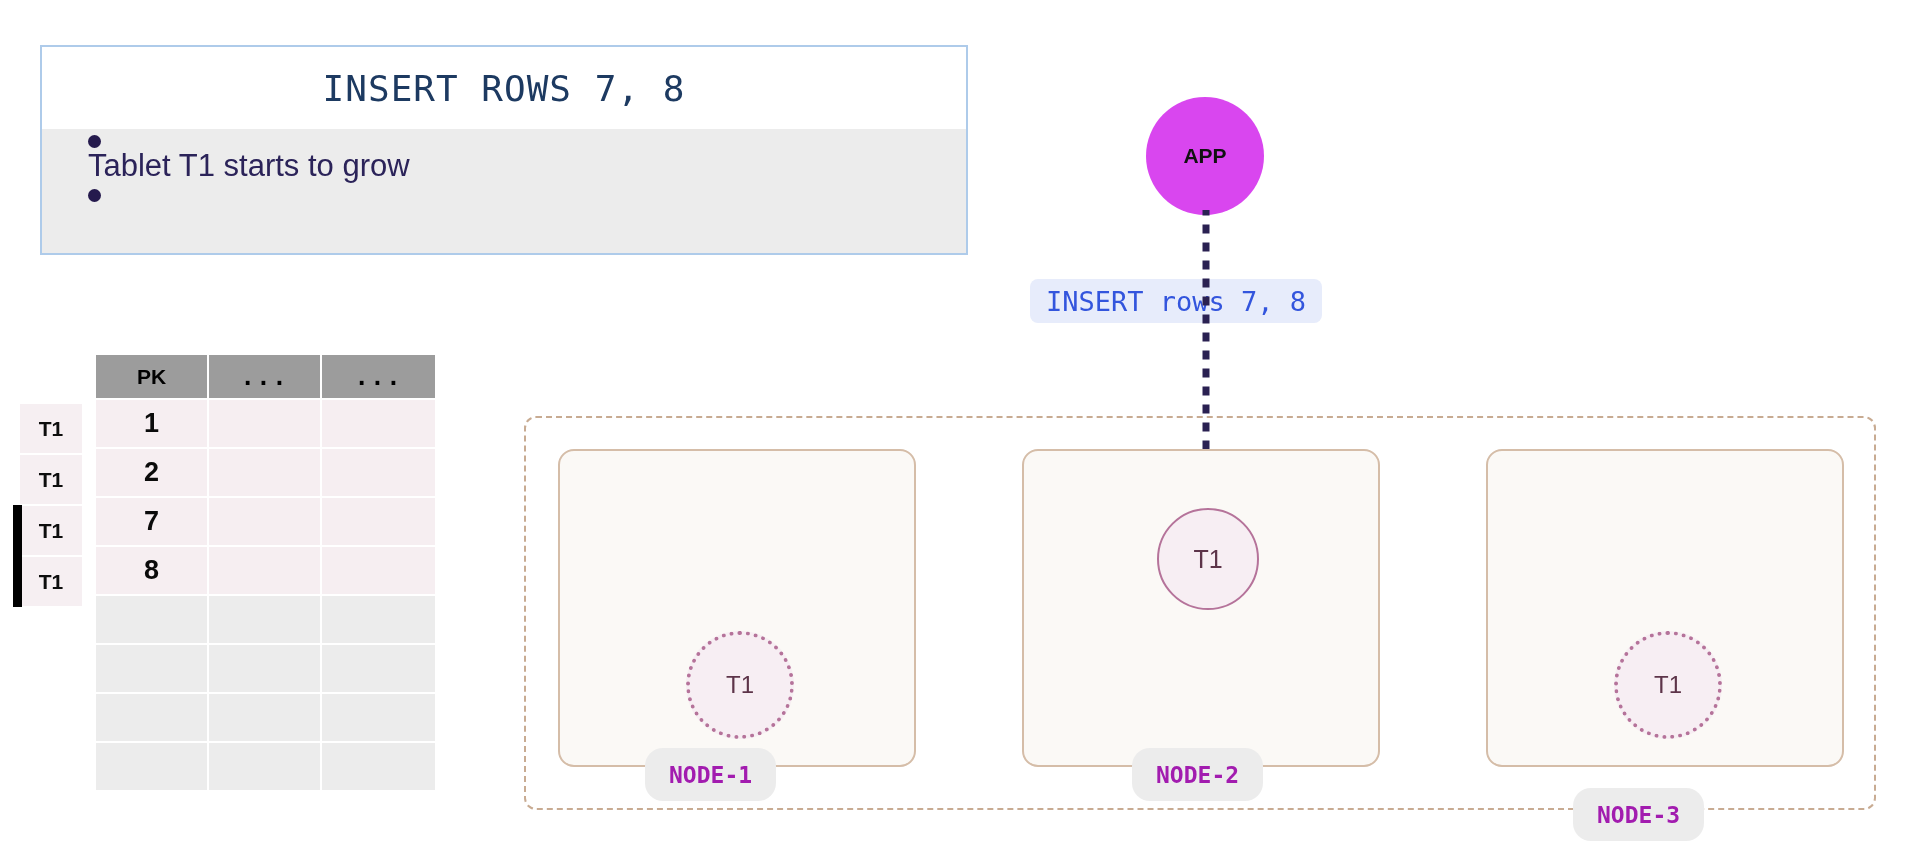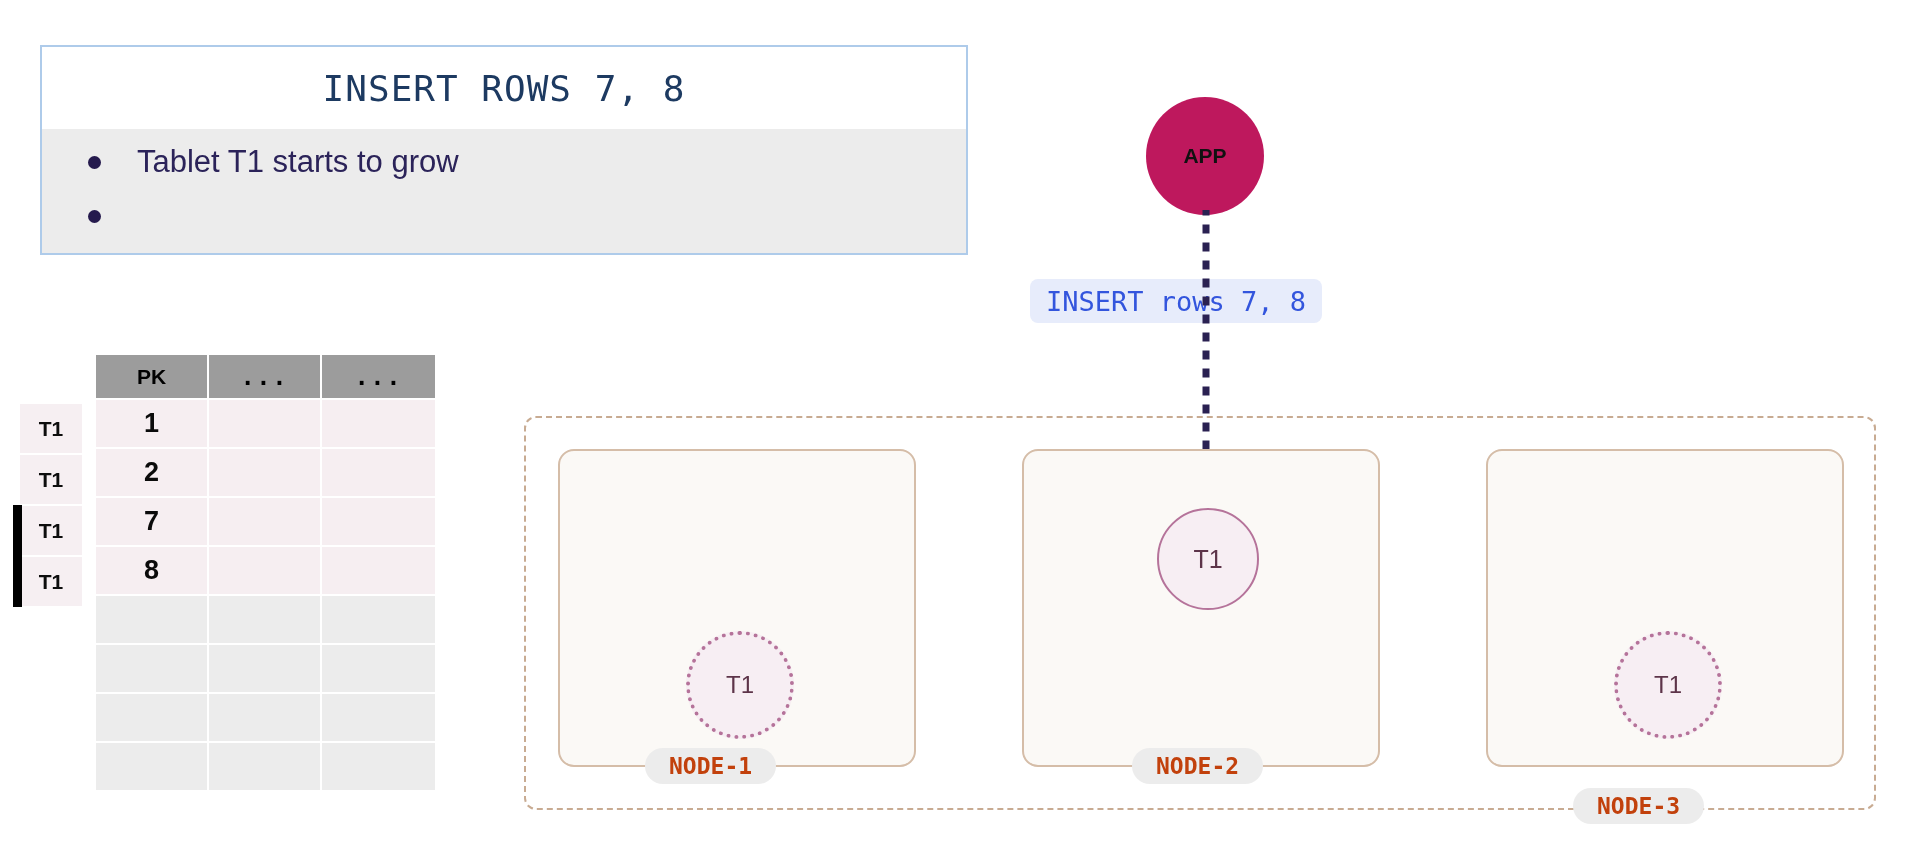--- a/index.html
+++ b/index.html
@@ -18,21 +18,21 @@
   #callout-title{
     height:82px; display:flex; align-items:center; justify-content:center;
     font-family:"DejaVu Sans Mono","Liberation Mono",monospace;
     font-size:36px; letter-spacing:1px; color:#1d3a61; background:#ffffff;
     white-space:pre;
   }
   #callout-body{
     height:calc(100% - 82px); background:#ececec; padding:6px 0 0 0;
     box-sizing:border-box;
   }
-  .bullet-row{display:flex;align-items:center;height:54px;padding-left:46px;}
+  .bullet-row{display:flex;align-items:flex-start;height:54px;padding-left:46px;flex-direction:column;}
   .bullet-dot{
     width:13px;height:13px;border-radius:50%;background:#251a4d;
     margin-right:36px;flex:none;
   }
   .bullet-text{font-size:31px;color:#2b2359;white-space:pre;}
 
   
   #rowlabels{position:absolute; left:20px; top:404px; width:62px;}
   .rowlabel{
     height:49px;margin-bottom:2px;background:#f6eff2;
@@ -60,21 +60,21 @@
     font-family:"DejaVu Sans Mono","Liberation Mono",monospace;
     letter-spacing:2px;font-size:23px;
   }
   .trow.filled .tcell{background:#f6eef1;}
   .trow.empty  .tcell{background:#ececec;}
   .pkval{font-size:27px;font-weight:bold;color:#0b0b0b;}
 
   
   #app-circle{
     position:absolute;left:1146px;top:97px;width:118px;height:118px;
-    border-radius:50%;background:#be185d;
+    border-radius:50%;background:#d946ef;
     display:flex;align-items:center;justify-content:center;
     font-size:21px;font-weight:bold;color:#111111;
   }
 
   
   #query-badge{
     position:absolute;left:1030px;top:279px;height:44px;
     display:flex;align-items:center;padding:0 16px;
     background:#e7ecfb;border-radius:8px;
     font-family:"DejaVu Sans Mono","Liberation Mono",monospace;
@@ -91,25 +91,25 @@
   }
   .node-box{
     position:absolute;top:449px;width:358px;height:318px;
     background:#fbf9f6;border:2px solid #d5bda8;border-radius:16px;
     box-sizing:border-box;
   }
   #node-1{left:558px;}
   #node-2{left:1022px;}
   #node-3{left:1486px;}
   .node-label{
-    position:absolute;top:748px;height:36px;
+    position:absolute;top:748px;height:53px;
     display:flex;align-items:center;justify-content:center;
     background:#ececec;border-radius:18px;padding:0 24px;
     font-family:"DejaVu Sans Mono","Liberation Mono",monospace;
-    font-size:23px;font-weight:bold;color:#c2410c;white-space:pre;
+    font-size:23px;font-weight:bold;color:#a21caf;white-space:pre;
   }
   #node-1-label{left:645px;}
   #node-2-label{left:1132px;text-align:center;}
   #node-3-label{left:1573px;margin-top:40px;}
 
   
   .tablet{
     position:absolute;border-radius:50%;
     display:flex;align-items:center;justify-content:center;
     background:#f7eef3;color:#5d3449;

